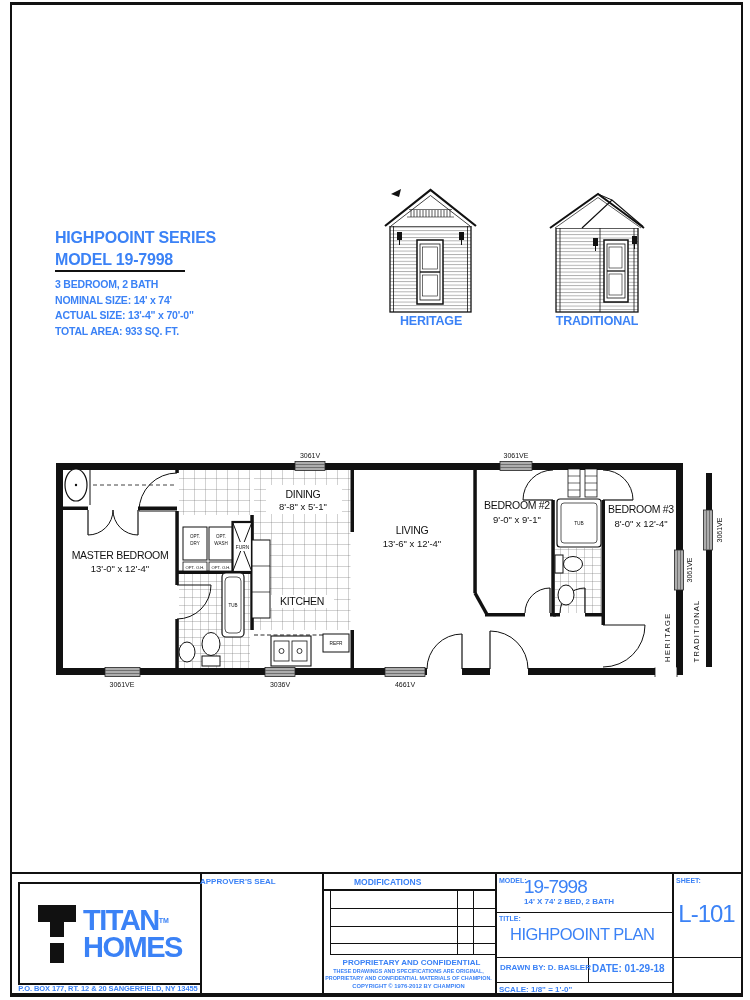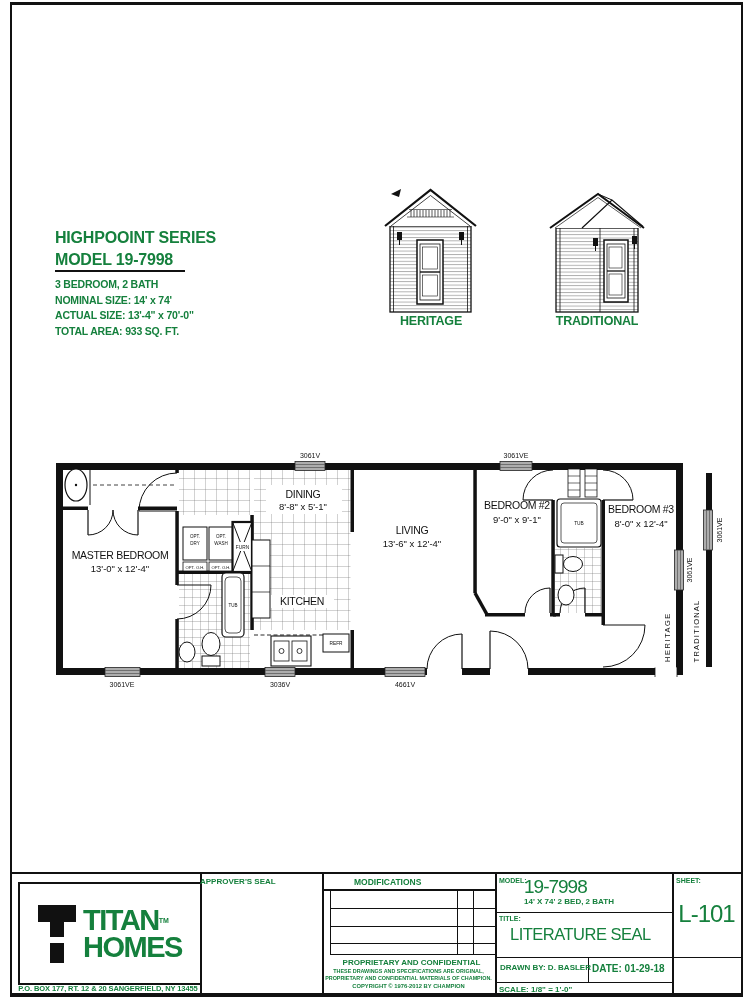--- a/index.html
+++ b/index.html
@@ -1,17 +1,17 @@
 <!DOCTYPE html>
 <html><head>
 <meta charset="utf-8">
 <style>
   html,body{margin:0;padding:0;background:#e8e8e8;}
   .sheet{position:relative;width:750px;height:1000px;background:#fff;
-         font-family:"Liberation Sans",sans-serif;color:#15803d;overflow:hidden;}
+         font-family:"Liberation Sans",sans-serif;color:#3b82f6;overflow:hidden;}
   .abs{position:absolute;}
   
   .page-border{position:absolute;left:10px;top:2px;width:729px;height:991px;
                border:2px solid #111;border-top-width:3px;border-bottom:none;}
   .page-bottom{position:absolute;left:10px;top:993px;width:733px;height:4px;background:#111;}
   
   .info{position:absolute;left:55px;top:228px;}
   .info-title{font-size:16px;font-weight:bold;letter-spacing:-0.2px;line-height:20px;}
   .info-model{font-size:16px;font-weight:bold;letter-spacing:-0.2px;border-bottom:2px solid #111;
               display:inline-block;padding-right:12px;margin:2px 0 5px 0;line-height:20px;}
@@ -310,21 +310,21 @@
 
     <div class="tb-line" style="left:485px;top:38px;width:177px;height:1.2px;"></div>
     <div class="tb-line" style="left:485px;top:83px;width:177px;height:1.2px;"></div>
     <div class="tb-line" style="left:485px;top:108px;width:177px;height:1.2px;"></div>
     <div class="tb-line" style="left:578px;top:83px;width:1.2px;height:25px;"></div>
 
     <div class="tb-text" style="left:489px;top:3px;font-size:7px;font-weight:bold;">MODEL:</div>
     <div class="tb-text" style="left:514px;top:2px;font-size:19px;letter-spacing:-1px;">19-7998</div>
     <div class="tb-text" style="left:514px;top:23px;font-size:8px;font-weight:bold;">14' X 74' 2 BED, 2 BATH</div>
     <div class="tb-text" style="left:489px;top:41px;font-size:7px;font-weight:bold;">TITLE:</div>
-    <div class="tb-text" style="left:500px;top:51px;font-size:16.5px;letter-spacing:-0.5px;">LITERATURE SEAL</div>
+    <div class="tb-text" style="left:500px;top:51px;font-size:16.5px;letter-spacing:-0.5px;">HIGHPOOINT PLAN</div>
     <div class="tb-text" style="left:490px;top:89px;font-size:8px;font-weight:bold;">DRAWN BY: D. BASLER</div>
     <div class="tb-text" style="left:582px;top:89px;font-size:10px;font-weight:bold;">DATE: 01-29-18</div>
     <div class="tb-text" style="left:489px;top:111px;font-size:8px;font-weight:bold;">SCALE: 1/8" = 1'-0"</div>
 
     <div class="tb-text" style="left:666px;top:3px;font-size:7px;font-weight:bold;">SHEET:</div>
     <div class="tb-text" style="left:662px;top:26px;width:69px;text-align:center;font-size:24px;letter-spacing:-1px;">L-101</div>
     <div class="tb-line" style="left:662px;top:83px;width:69px;height:1.2px;"></div>
   </div>
 
 </div>

